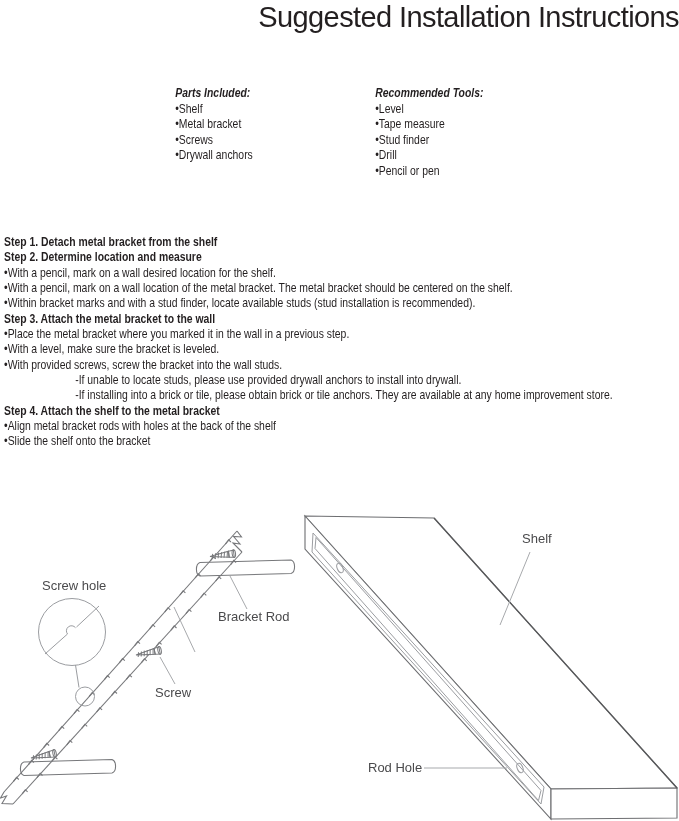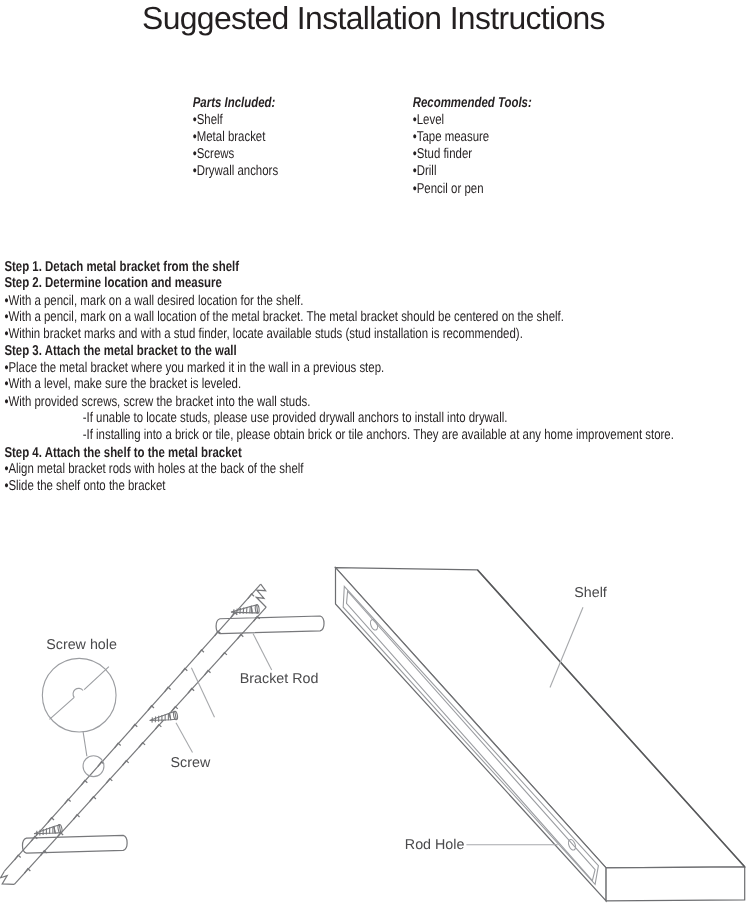--- a/index.html
+++ b/index.html
@@ -1,19 +1,19 @@
 <!DOCTYPE html>
 <html><head>
 <meta charset="utf-8">
 <style>
   html,body { margin:0; padding:0; background:#fff; }
   body { width:679px; height:821px; font-family:"Liberation Sans", sans-serif; color:#231f20; }
   .page { position:relative; width:679px; height:821px; background:#fff; overflow:hidden; }
 
-  .title { position:absolute; top:1px; left:0; width:679px; text-align:center;
+  .title { position:absolute; top:1px; left:0; width:679px; text-align:right;
            font-size:29px; letter-spacing:-0.6px; color:#231f20; white-space:nowrap; }
 
   
   .textwrap { position:absolute; top:0; left:0; width:849px; height:500px;
               transform:scaleX(0.8); transform-origin:0 0; }
 
   .col { position:absolute; }
   .col-parts { left:219px; top:85px; }
   .col-tools { left:469px; top:85px; }
   .col-head  { font-size:13px; font-weight:bold; font-style:italic; line-height:15.6px; white-space:nowrap; }

